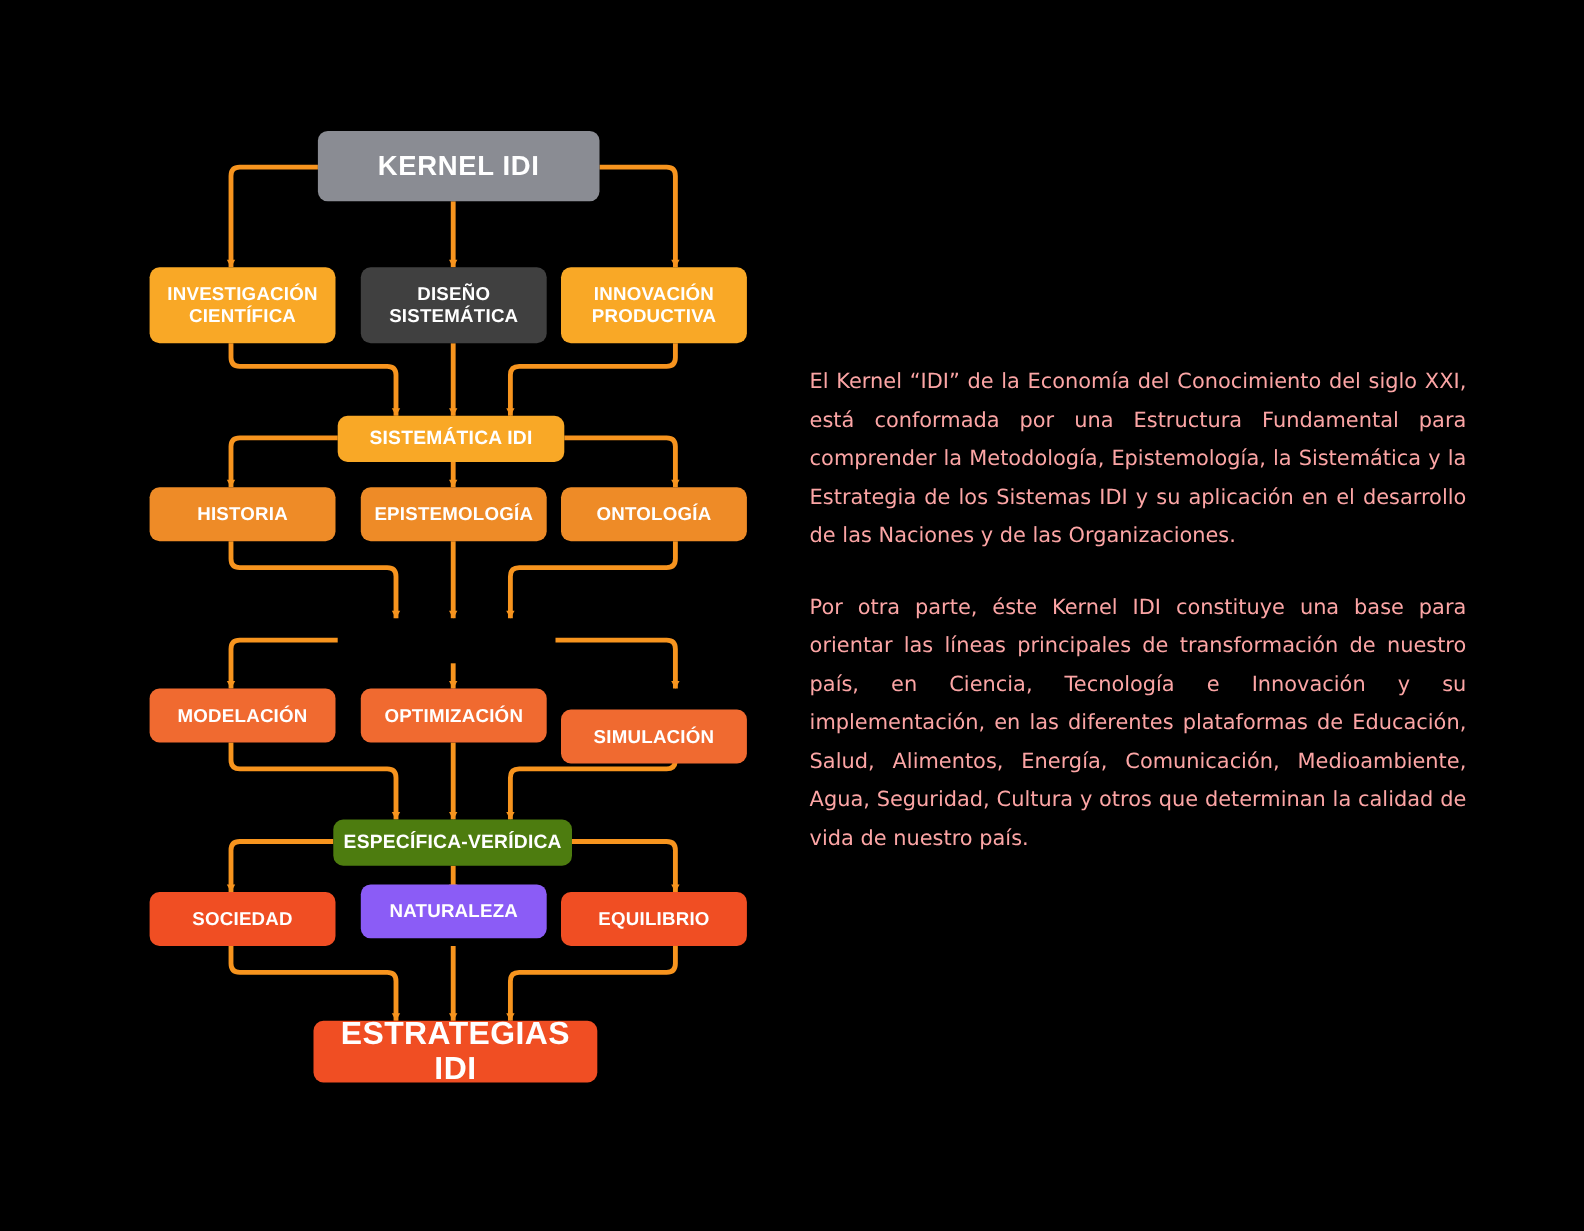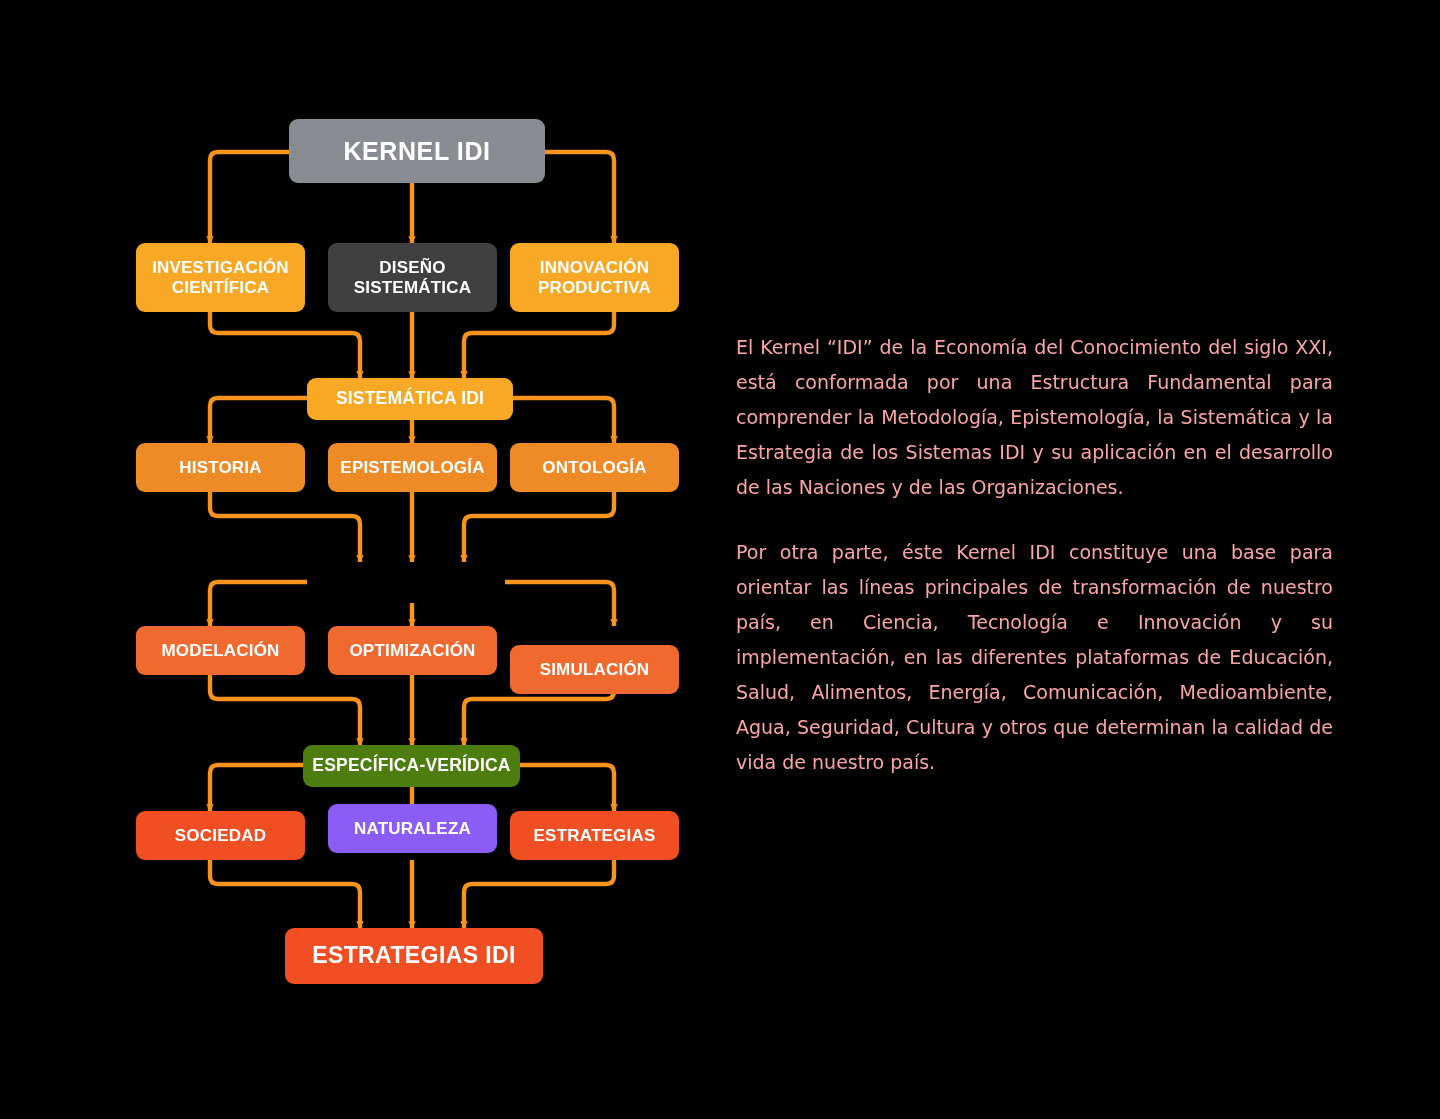--- a/index.html
+++ b/index.html
@@ -25,21 +25,21 @@
     line-height:1.12;
     box-sizing:border-box;
     padding:2px 6px;
     z-index:3;
   }
   .node span{display:block;}
 
   .n-kernel{font-size:25px;letter-spacing:.6px;}
   .n-hub{font-size:17.5px;}
   .n-leaf{font-size:17px;}
-  .n-final{font-size:23px;letter-spacing:.4px;}
+  .n-final{font-size:29px;letter-spacing:.4px;}
 
   
   #textcol{
     position:absolute;left:736px;top:330px;width:597px;
     z-index:3;
   }
   #textcol p{
     margin:0 0 30px 0;
     color:#fca5a5;
     font-size:19px;
@@ -149,21 +149,21 @@
     <span>ESPECÍFICA-VERÍDICA</span>
   </div>
 
   <div class="node n-leaf" style="left:136px;top:811px;width:169px;height:49px;background:#F04E23;">
     <span>SOCIEDAD</span>
   </div>
   <div class="node n-leaf" style="left:328px;top:804px;width:169px;height:49px;background:#8b5cf6;">
     <span>NATURALEZA</span>
   </div>
   <div class="node n-leaf" style="left:510px;top:811px;width:169px;height:49px;background:#F04E23;">
-    <span>ESTRATEGIAS</span>
+    <span>EQUILIBRIO</span>
   </div>
 
   <div class="node n-final" style="left:285px;top:928px;width:258px;height:56px;background:#F04E23;">
     <span>ESTRATEGIAS IDI</span>
   </div>
 
   <div id="textcol">
     <p>El Kernel “IDI” de la Economía del Conocimiento del siglo XXI, está conformada por una Estructura Fundamental para comprender la Metodología, Epistemología, la Sistemática y la Estrategia de los Sistemas IDI y su aplicación en el desarrollo de las Naciones y de las Organizaciones.</p>
     <p>Por otra parte, éste Kernel IDI constituye una base para orientar las líneas principales de transformación de nuestro país, en Ciencia, Tecnología e Innovación y su implementación, en las diferentes plataformas de Educación, Salud, Alimentos, Energía, Comunicación, Medioambiente, Agua, Seguridad, Cultura y otros que determinan la calidad de vida de nuestro país.</p>
   </div>

